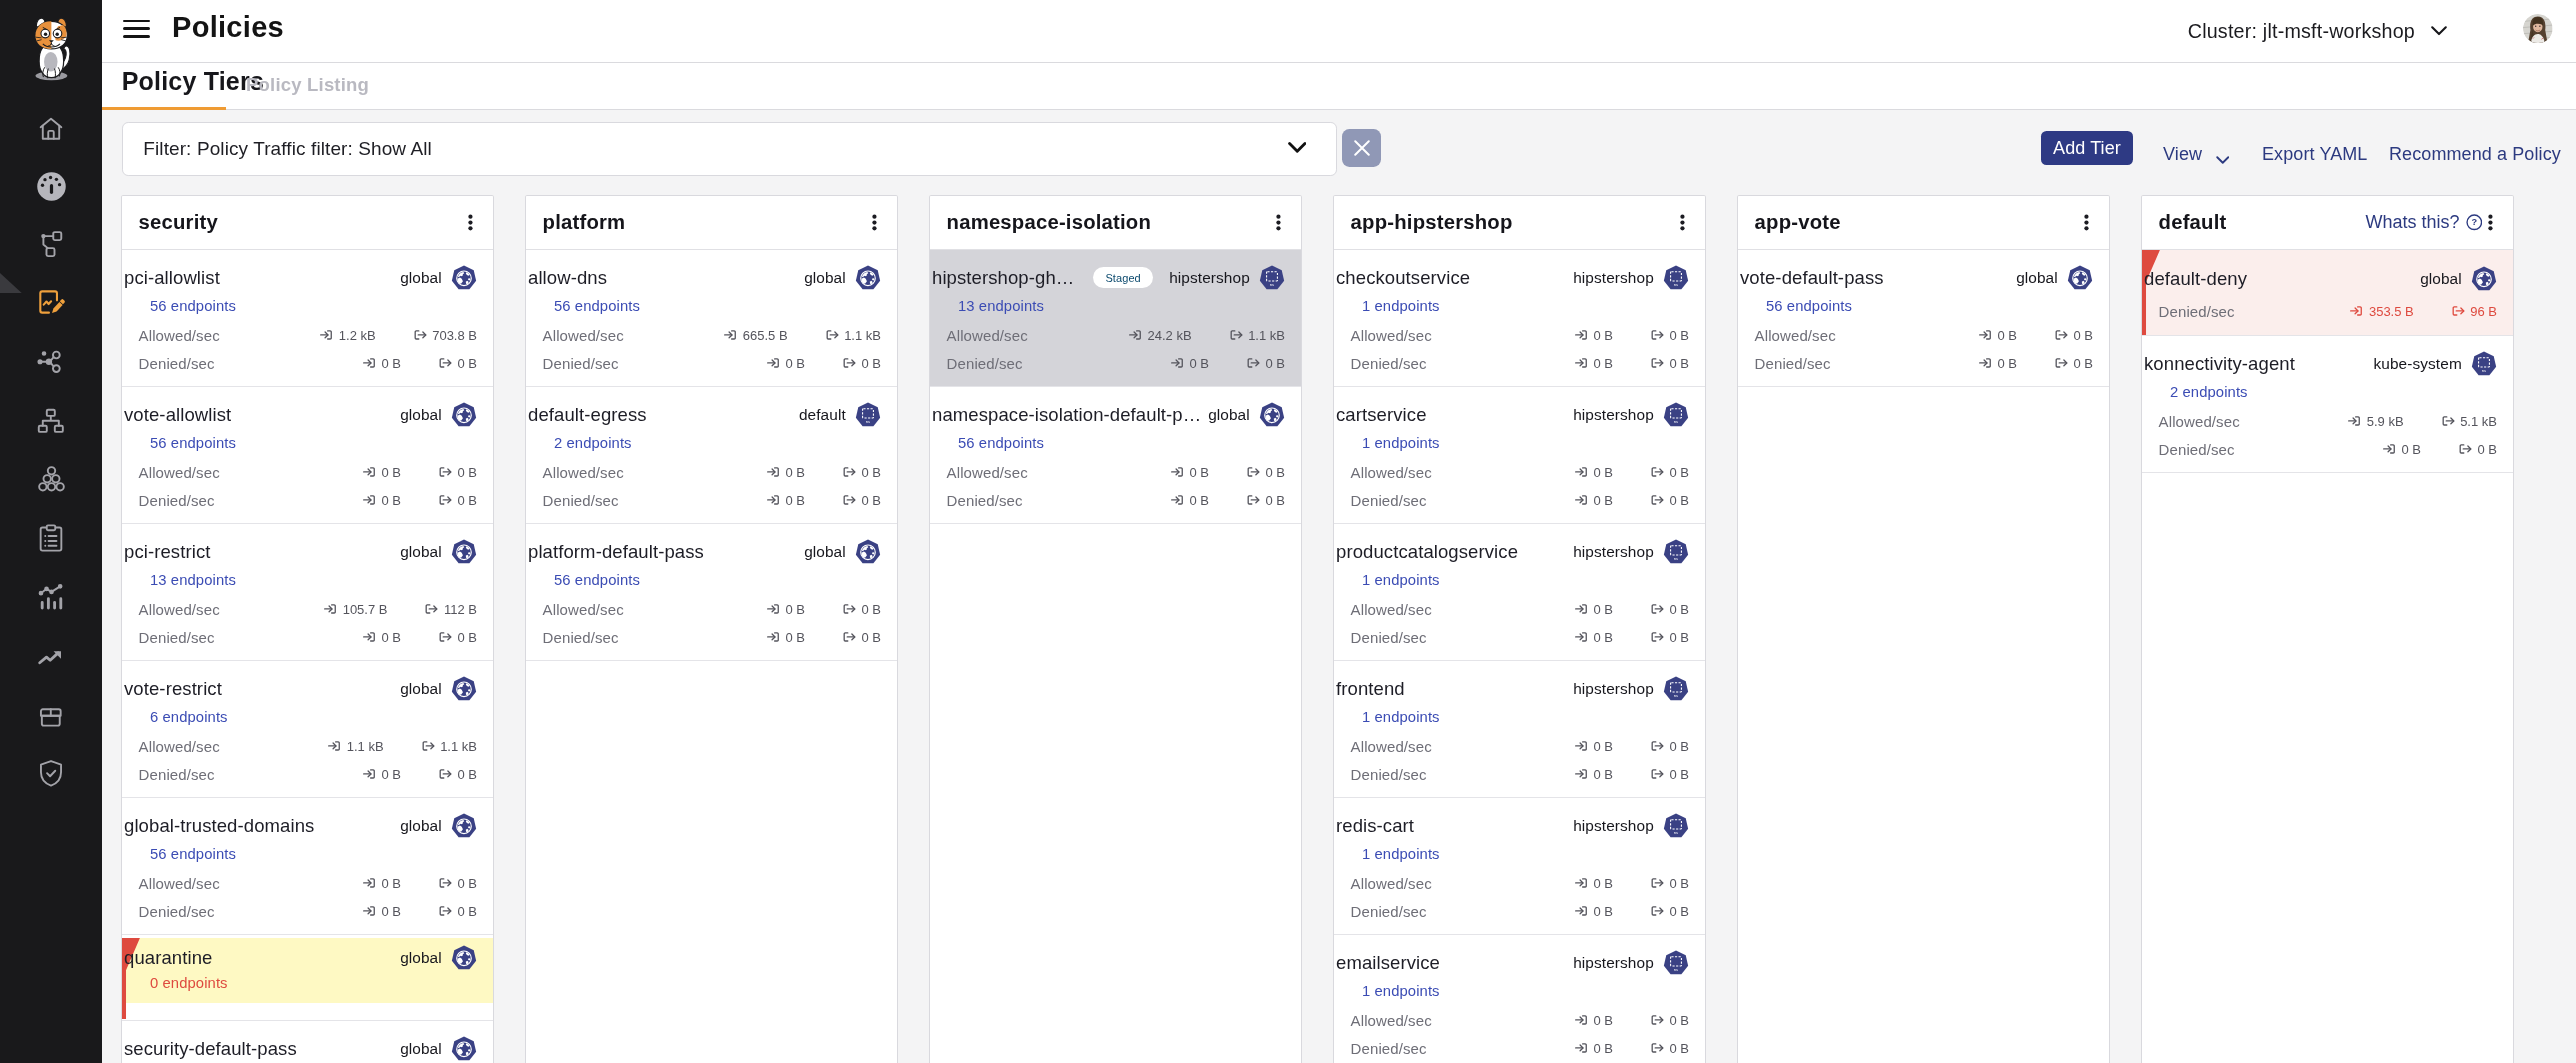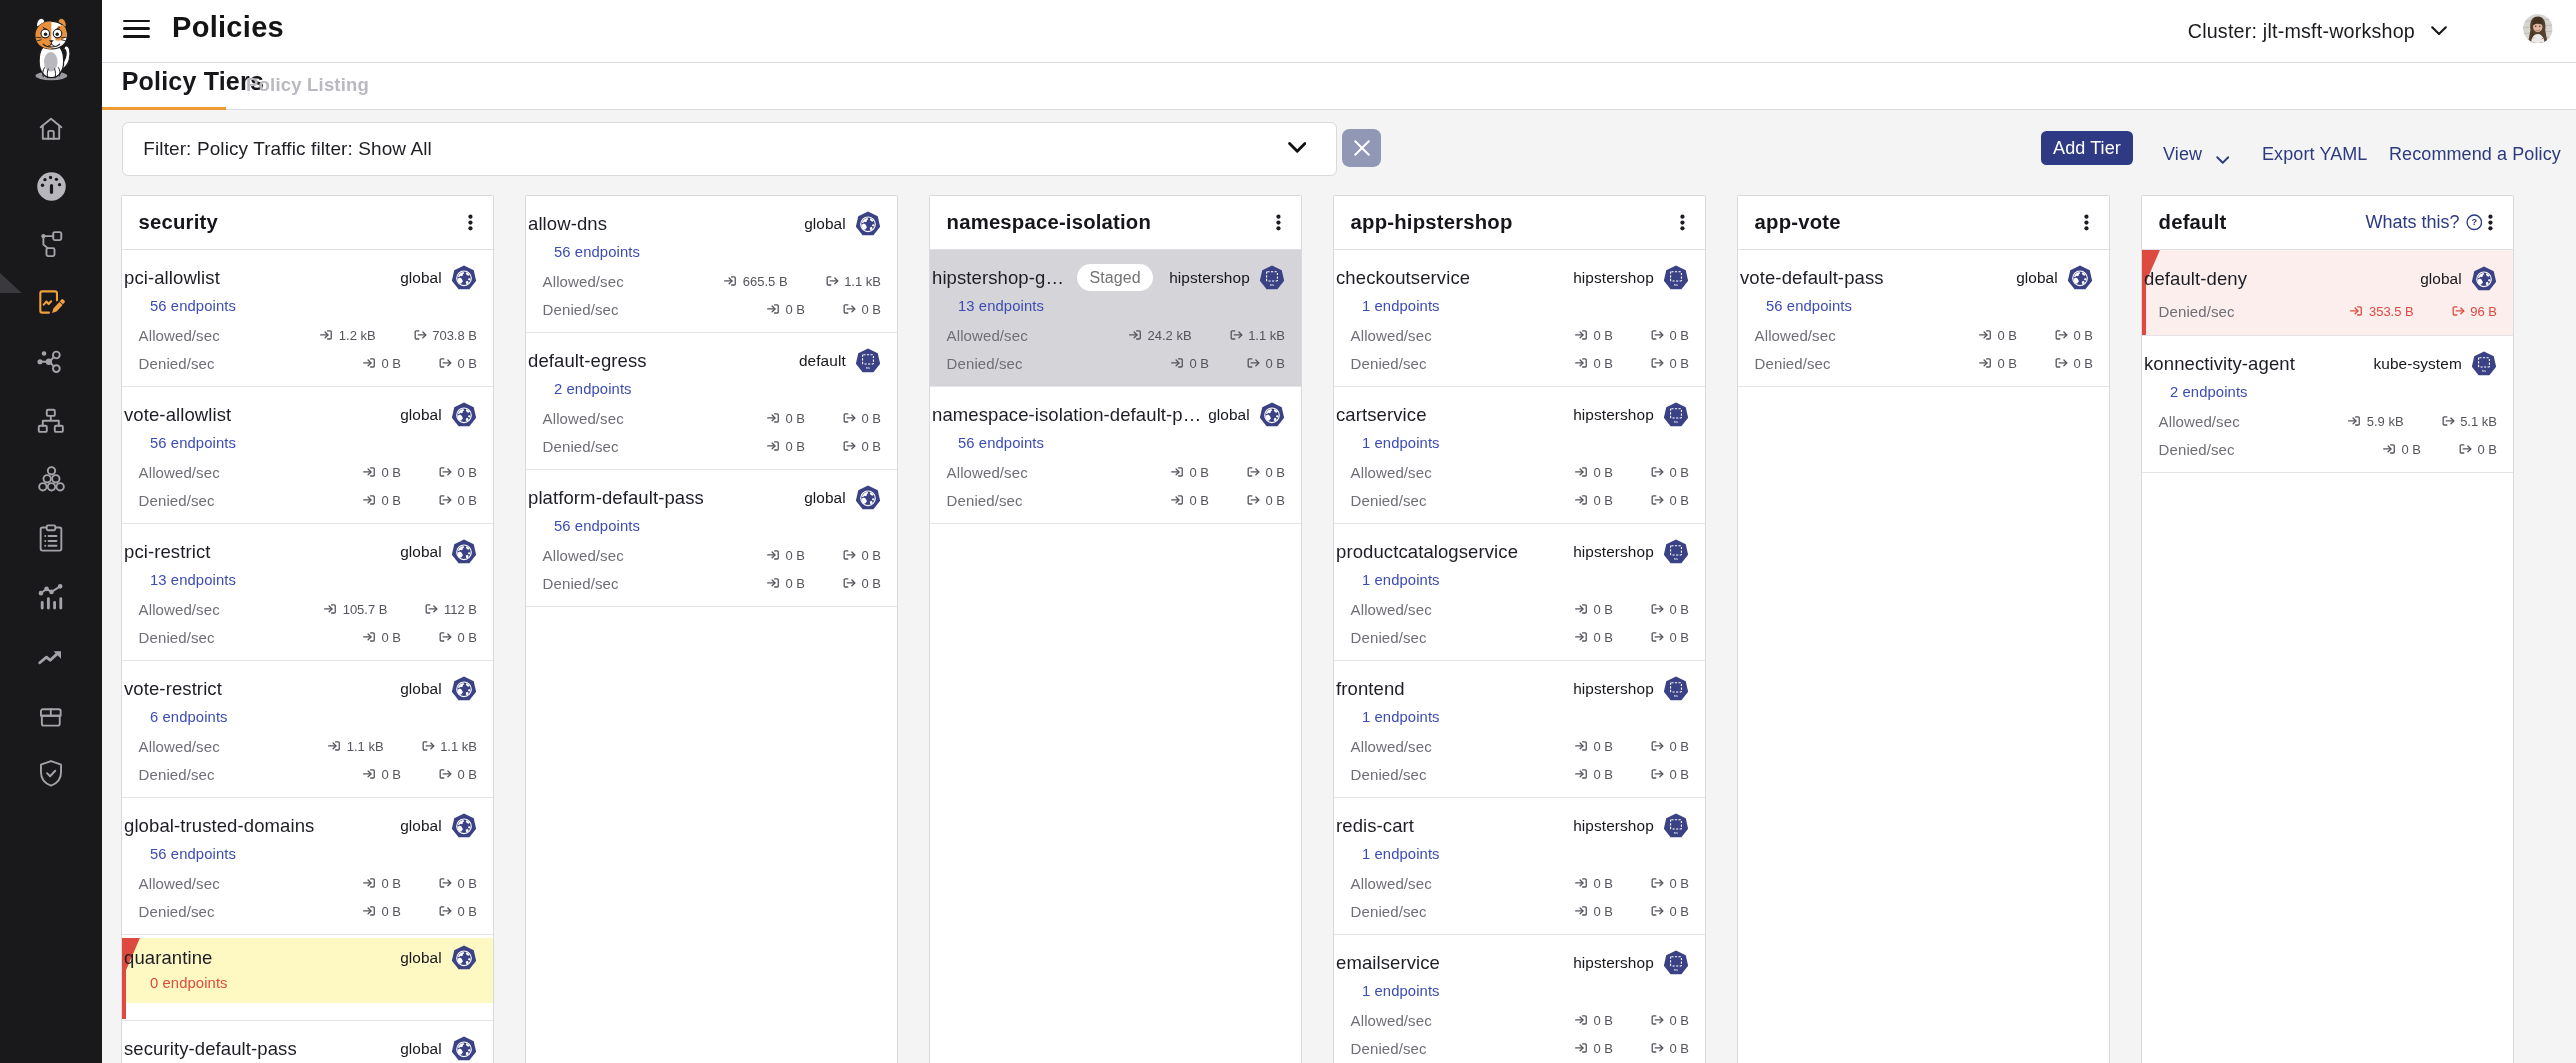--- a/index.html
+++ b/index.html
@@ -27,21 +27,21 @@
 .chead{height:54px;border-bottom:1.2px solid #e0e0e4;display:flex;align-items:center;justify-content:space-between;padding:0 19.7px 0 16.6px}
 .ctier{font-size:20.3px;font-weight:bold;color:#15151b;letter-spacing:0.2px}
 .chr{display:flex;align-items:center;gap:6px}
 .whats{display:flex;align-items:center;gap:6.2px;font-size:18px;color:#2c3a80}
 .card{position:relative;height:137px;border-bottom:1.2px solid #e4e4e8}
 .trow{position:absolute;left:2px;right:16px;top:15.4px;height:24.6px;display:flex;align-items:center}
 .ctitle{font-size:18.5px;font-weight:500;color:#1d1d26;letter-spacing:0.1px;white-space:nowrap;overflow:hidden;text-overflow:ellipsis;flex:0 1 auto;min-width:0}
 
 .scope{margin-left:auto;flex:none;font-size:15.4px;font-weight:normal;color:#17171d;letter-spacing:0.1px}
 .badge{margin-left:9.2px;flex:none;width:26px;height:26px}
-.pill{margin-left:12.3px;flex:none;background:#fff;border-radius:615px;font-size:16px;color:#737373;padding:4.3px 12.3px;letter-spacing:0.1px}
+.pill{margin-left:12.3px;flex:none;background:#fff;border-radius:615px;font-size:11px;color:#0c4a6e;padding:4.3px 12.3px;letter-spacing:0.1px}
 .ep{position:absolute;left:28px;top:45px;height:22px;display:flex;align-items:center;font-size:14.8px;color:#3b4cb4;letter-spacing:0.1px}
 .rede{color:#de4a3f}
 .mrow{position:absolute;left:16.6px;right:16px;height:22px;display:flex;align-items:center}
 .mrow:nth-of-type(3){top:74px}
 .mrow:nth-of-type(4){top:102px}
 .mlab{font-size:15px;color:#6e6e77;letter-spacing:0.1px}
 .mvals{margin-left:auto;display:flex;align-items:center;gap:38px}
 .mg{display:flex;align-items:center;gap:5.5px;font-size:13px;color:#54545c}
 .red .mg{color:#de4a3f}
 .mIc{flex:none;width:13px;height:9.9px}
@@ -495,20 +495,30 @@
             <path d="M28.2 13.6 q3.9 1.1 6.3 4.4 l-2.3 1.9 -2.9-1.4 -1.9-2.9 z"></path>
             <circle cx="33.6" cy="26.5" r="2.1"></circle>
             <path d="M27.2 30.8 l3-1.5 2.4 1.9 -1.4 3.4 -2.9 1 z"></path>
           </g>
 </svg>
       </div>
 
 </div>
 </div>
 <div class="col" style="left:525px">
+<div class="chead">
+      <span class="ctier">platform</span>
+      <span class="chr">
+        <svg width="4.9" height="17" viewBox="0 0 8 28">
+          <circle cx="4" cy="4.5" r="3.5" fill="#1c1c22"></circle>
+          <circle cx="4" cy="14" r="3.5" fill="#1c1c22"></circle>
+          <circle cx="4" cy="23.5" r="3.5" fill="#1c1c22"></circle>
+        </svg>
+      </span>
+    </div>
 <div class="card">
 <div class="trow">
         <span class="ctitle">allow-dns</span>
         <span class="scope">global</span>
         <svg class="badge" width="29.6" height="29.6" viewBox="0 0 48 48">
 <path d="M24 1 L41.98 9.66 L46.42 29.12 L33.98 44.72 L14.02 44.72 L1.58 29.12 L6.02 9.66 Z" fill="#3a4184"></path>
 <circle cx="24" cy="24.5" r="13.4" fill="none" stroke="#fff" stroke-width="2.2"></circle>
 <g fill="#fff">
             <path d="M12.6 21.5 q2.6-7.3 10.3-8.6 l1.6 2.4 -2.8 1.6 .4 2 -2.4 1.9 -2-.9 -3 2.4 z"></path>
             <path d="M12 25.5 l4.5-2.2 3.4 2.2 2.1 4.3 -3 4.3 -3.3 .5 -2.7-4.3 z"></path>

